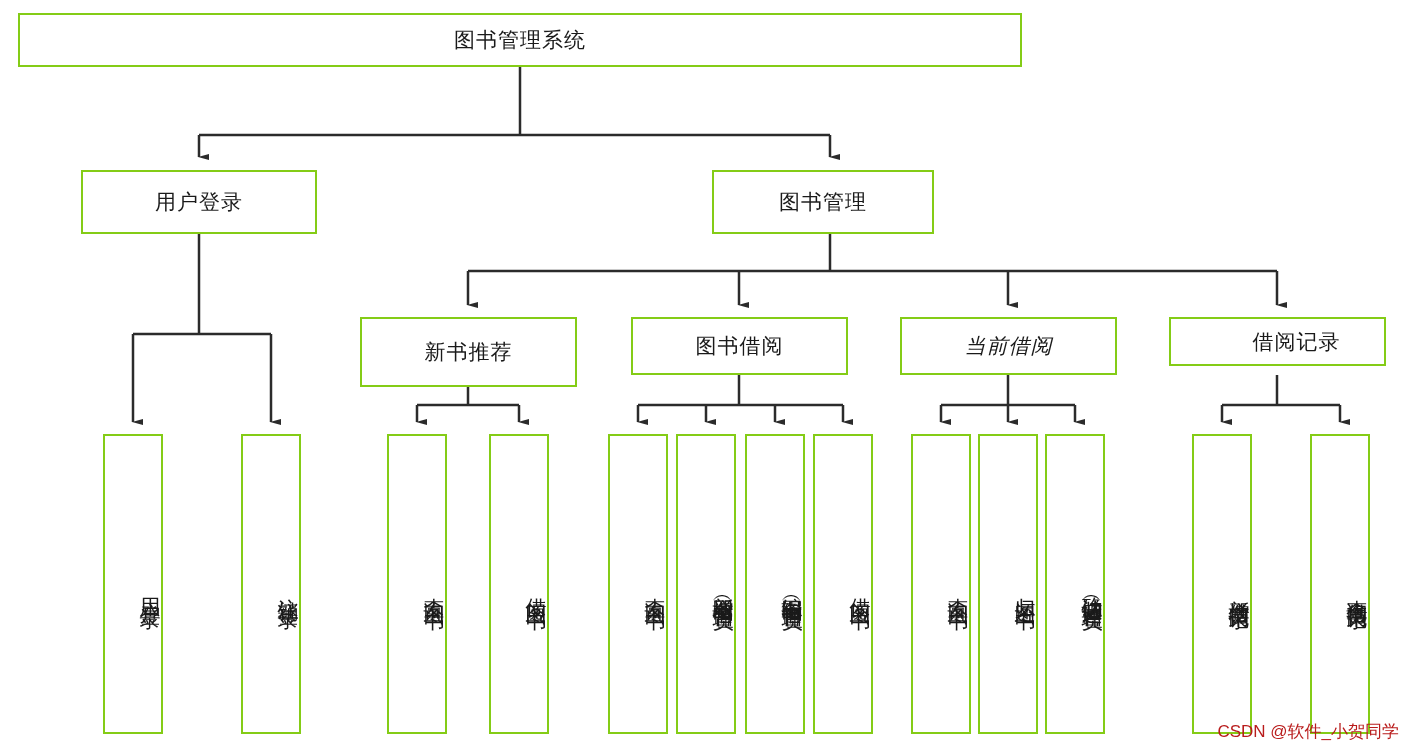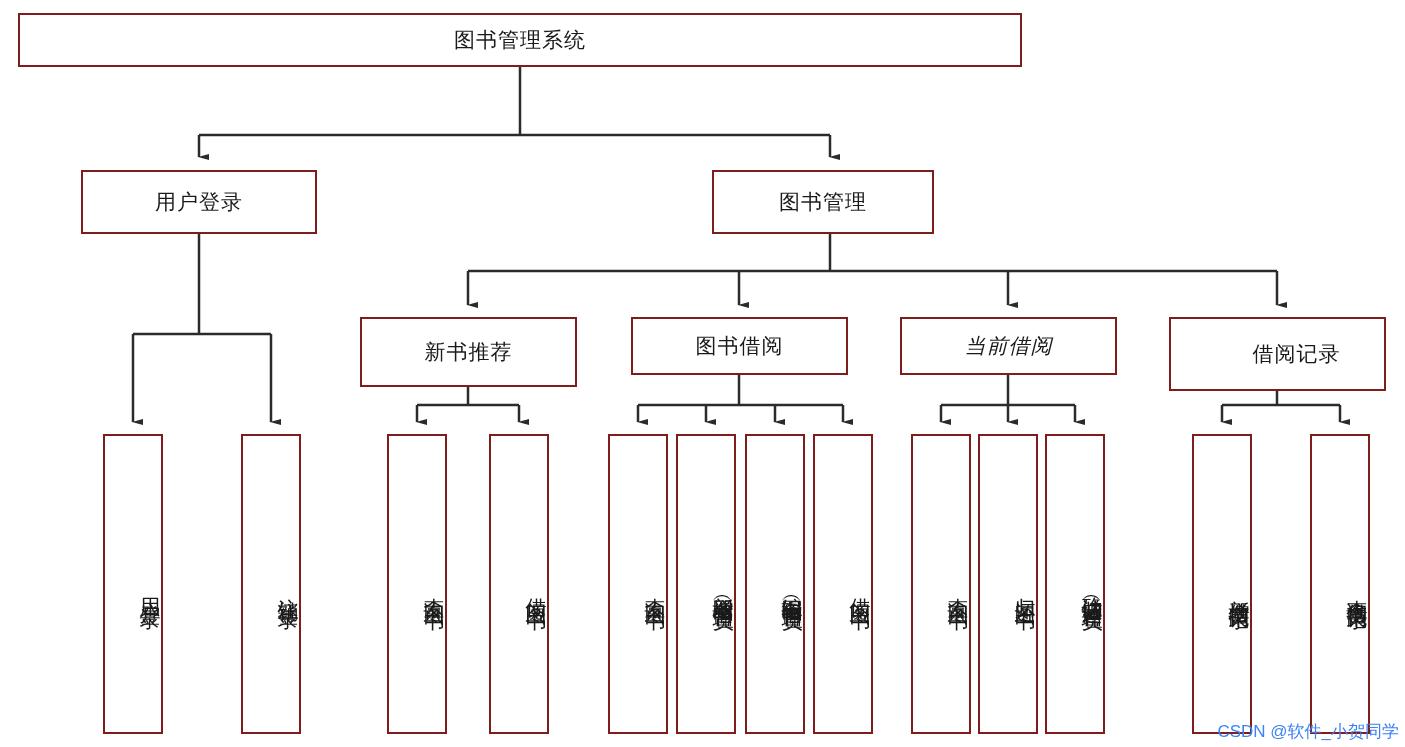--- a/index.html
+++ b/index.html
@@ -21,21 +21,21 @@
     position: absolute;
     left: 0;
     top: 0;
     width: 1405px;
     height: 747px;
   }
   .node {
     position: absolute;
     box-sizing: border-box;
     background: #ffffff;
-    border: 2px solid #7f1d1d;
+    border: 2px solid #84cc16;
     display: flex;
     align-items: center;
     justify-content: center;
     color: #1a1a1a;
     z-index: 2;
   }
   .node-h {
     font-size: 21px;
     letter-spacing: 1px;
     white-space: nowrap;
@@ -51,21 +51,21 @@
     justify-content: center;
   }
   .node-v.tight {
     letter-spacing: 2px;
   }
   #watermark {
     position: absolute;
     right: 6px;
     bottom: 4px;
     font-size: 17px;
-    color: #3b82f6;
+    color: #b91c1c;
     white-space: nowrap;
     z-index: 5;
   }
 </style>
 </head>
 <body>
 
 <div id="canvas">
 
   <svg id="edges" viewBox="0 0 1405 747" xmlns="http://www.w3.org/2000/svg">
@@ -131,21 +131,21 @@
 
   <div class="node node-h" style="left:360px; top:317px; width:217px; height:70px;">
     <span>新书推荐</span>
   </div>
   <div class="node node-h" style="left:631px; top:317px; width:217px; height:58px;">
     <span>图书借阅</span>
   </div>
   <div class="node node-h" style="left:900px; top:317px; width:217px; height:58px;font-style:italic;">
     <span>当前借阅</span>
   </div>
-  <div class="node node-h" style="left:1169px; top:317px; width:217px; height:74px;padding-left:38px;">
+  <div class="node node-h" style="left:1169px; top:317px; width:217px; height:49px;padding-left:38px;">
     <span>借阅记录</span>
   </div>
 
   <div class="node node-v" style="left:103px; top:434px; width:60px; height:300px;">
     <span>用户登录</span>
   </div>
   <div class="node node-v" style="left:241px; top:434px; width:60px; height:300px;">
     <span>注销登录</span>
   </div>
 

